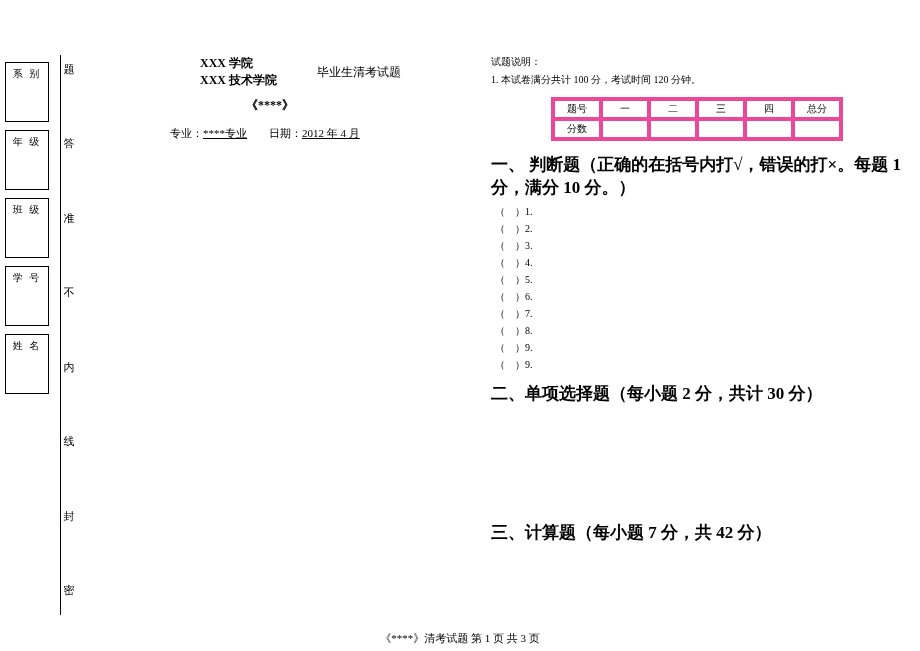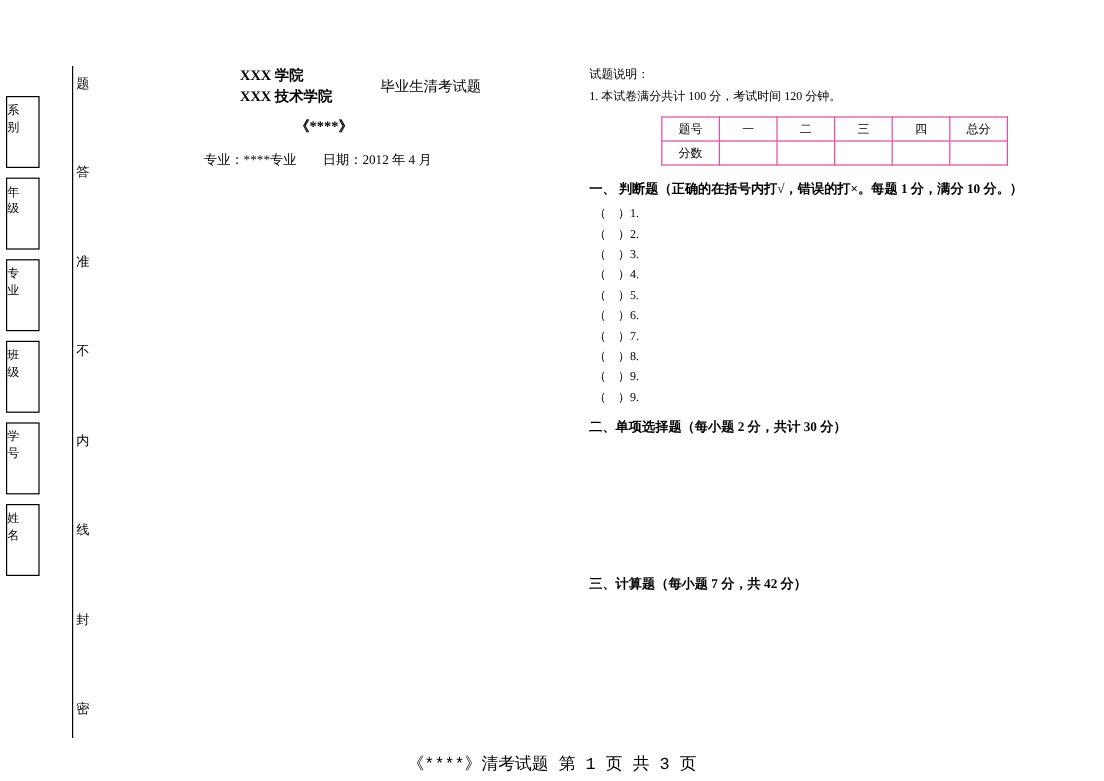--- a/index.html
+++ b/index.html
@@ -11,22 +11,22 @@
       font-family: "SimSun", "宋体", serif;
       font-size: 11px;
       background: #fff;
       width: 920px;
       height: 651px;
       position: relative;
     }
     .info-boxes {
       position: absolute;
       left: 5px;
-      top: 80px;
-      width: 28px;
+      top: 62px;
+      width: 44px;
     }
     .info-box {
       border: 1px solid #000;
       height: 60px;
       margin-bottom: 8px;
       display: flex;
       align-items: flex-start;
       justify-content: center;
       padding-top: 4px;
       font-size: 10px;
@@ -84,20 +84,21 @@
       font-weight: bold;
       font-size: 12px;
       margin-top: 8px;
       margin-bottom: 12px;
     }
     .major-date-row {
       font-size: 11px;
       margin-left: 70px;
     }
     .underline {
+      text-decoration: underline;
     }
     .right-column {
       position: absolute;
       left: 491px;
       top: 55px;
       width: 430px;
     }
     .instructions {
       font-size: 10px;
       margin-bottom: 10px;
@@ -105,28 +106,28 @@
     .instructions div {
       margin-bottom: 4px;
     }
     .score-table {
       border-collapse: collapse;
       margin-left: 60px;
       margin-bottom: 12px;
       font-size: 10px;
     }
     .score-table td, .score-table th {
-      border: 1px solid #ec4899;
+      border: 4px solid #ec4899;
       width: 48px;
       height: 20px;
       text-align: center;
       font-weight: normal;
     }
     .section-title {
-      font-size: 11px;
+      font-size: 17px;
       font-weight: bold;
       margin-bottom: 6px;
     }
     .question-list {
       font-size: 10px;
       margin-left: 4px;
       margin-bottom: 10px;
     }
     .question-list div {
       margin-bottom: 3px;
@@ -137,31 +138,29 @@
     }
     .section3 {
       margin-top: 24px;
     }
     .footer {
       position: absolute;
       bottom: 5px;
       left: 0;
       right: 0;
       text-align: center;
-      font-size: 14px;
-      font-family: Liberation Mono, monospace;
+      font-size: 11px;
     }
   </style>
 </head>
 <body>
 
 <div class="info-boxes">
   <div class="info-box">系 别</div>
   <div class="info-box">年 级</div>
-  <div class="info-box">专 业</div>
   <div class="info-box">班 级</div>
   <div class="info-box">学 号</div>
   <div class="info-box">姓 名</div>
 </div>
 
 <div class="seal-line"></div>
 <div class="seal-text">
   <span class="seal-char">题</span>
   <span class="seal-char">答</span>
   <span class="seal-char">准</span>

